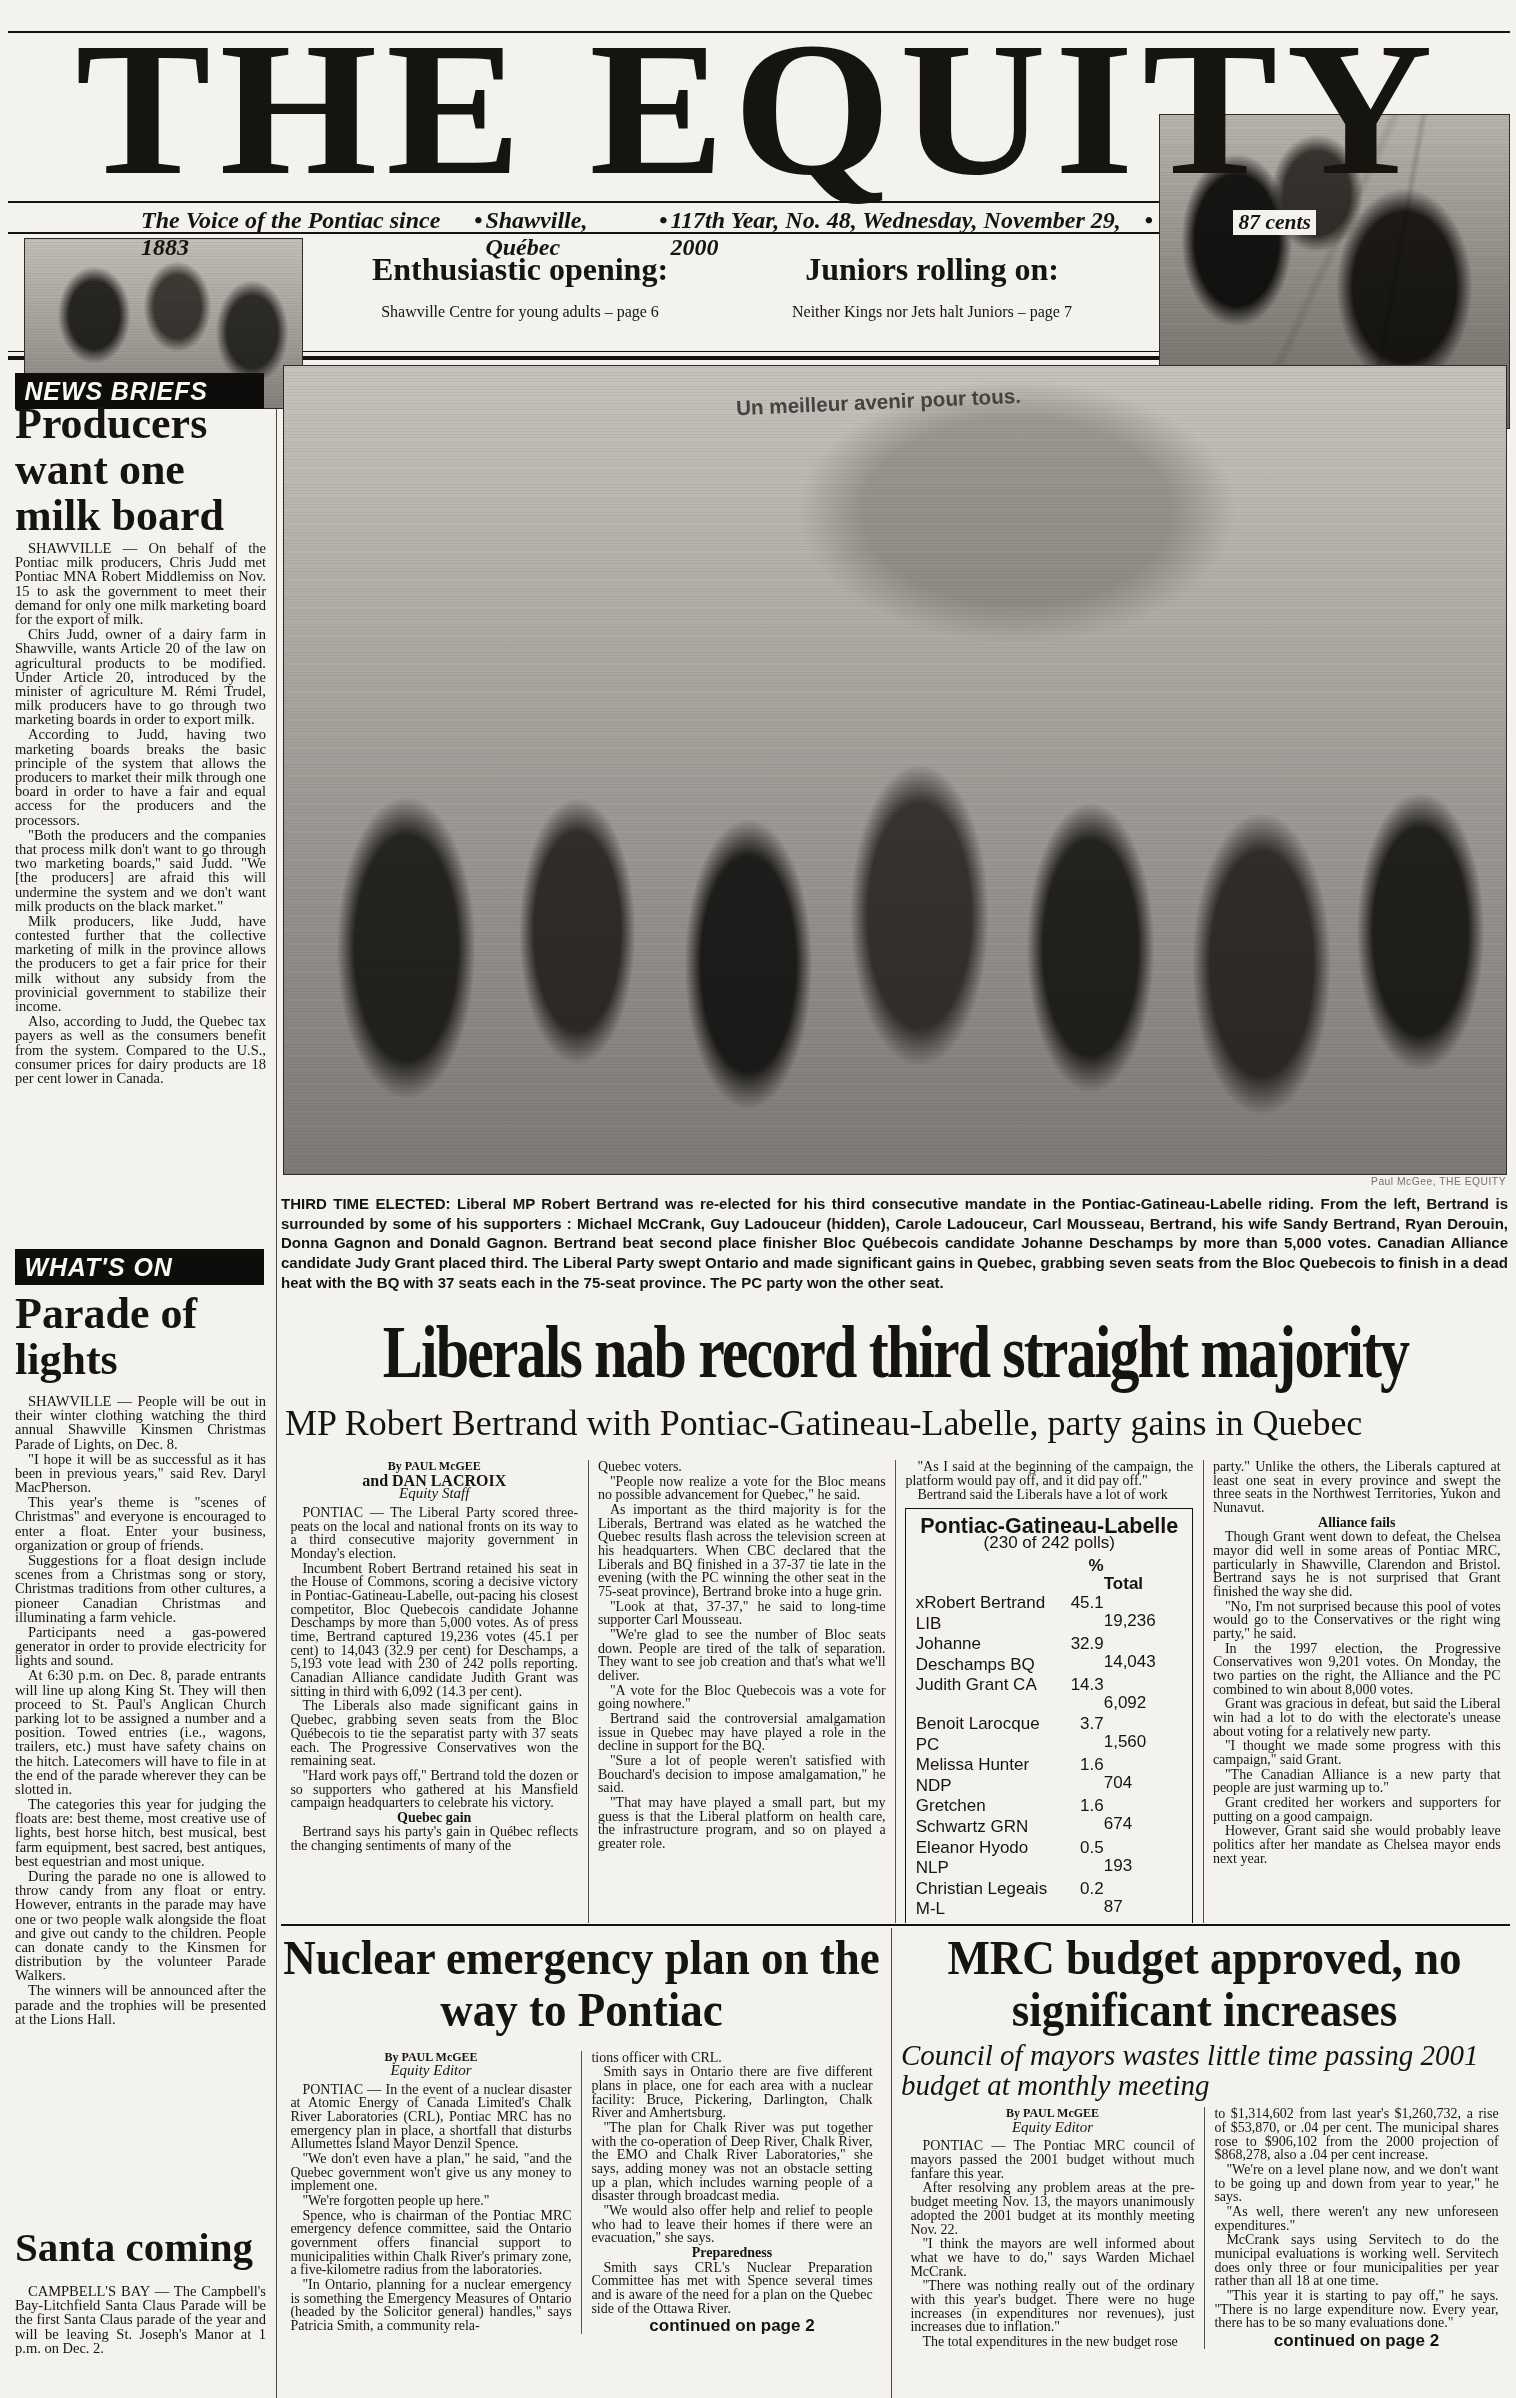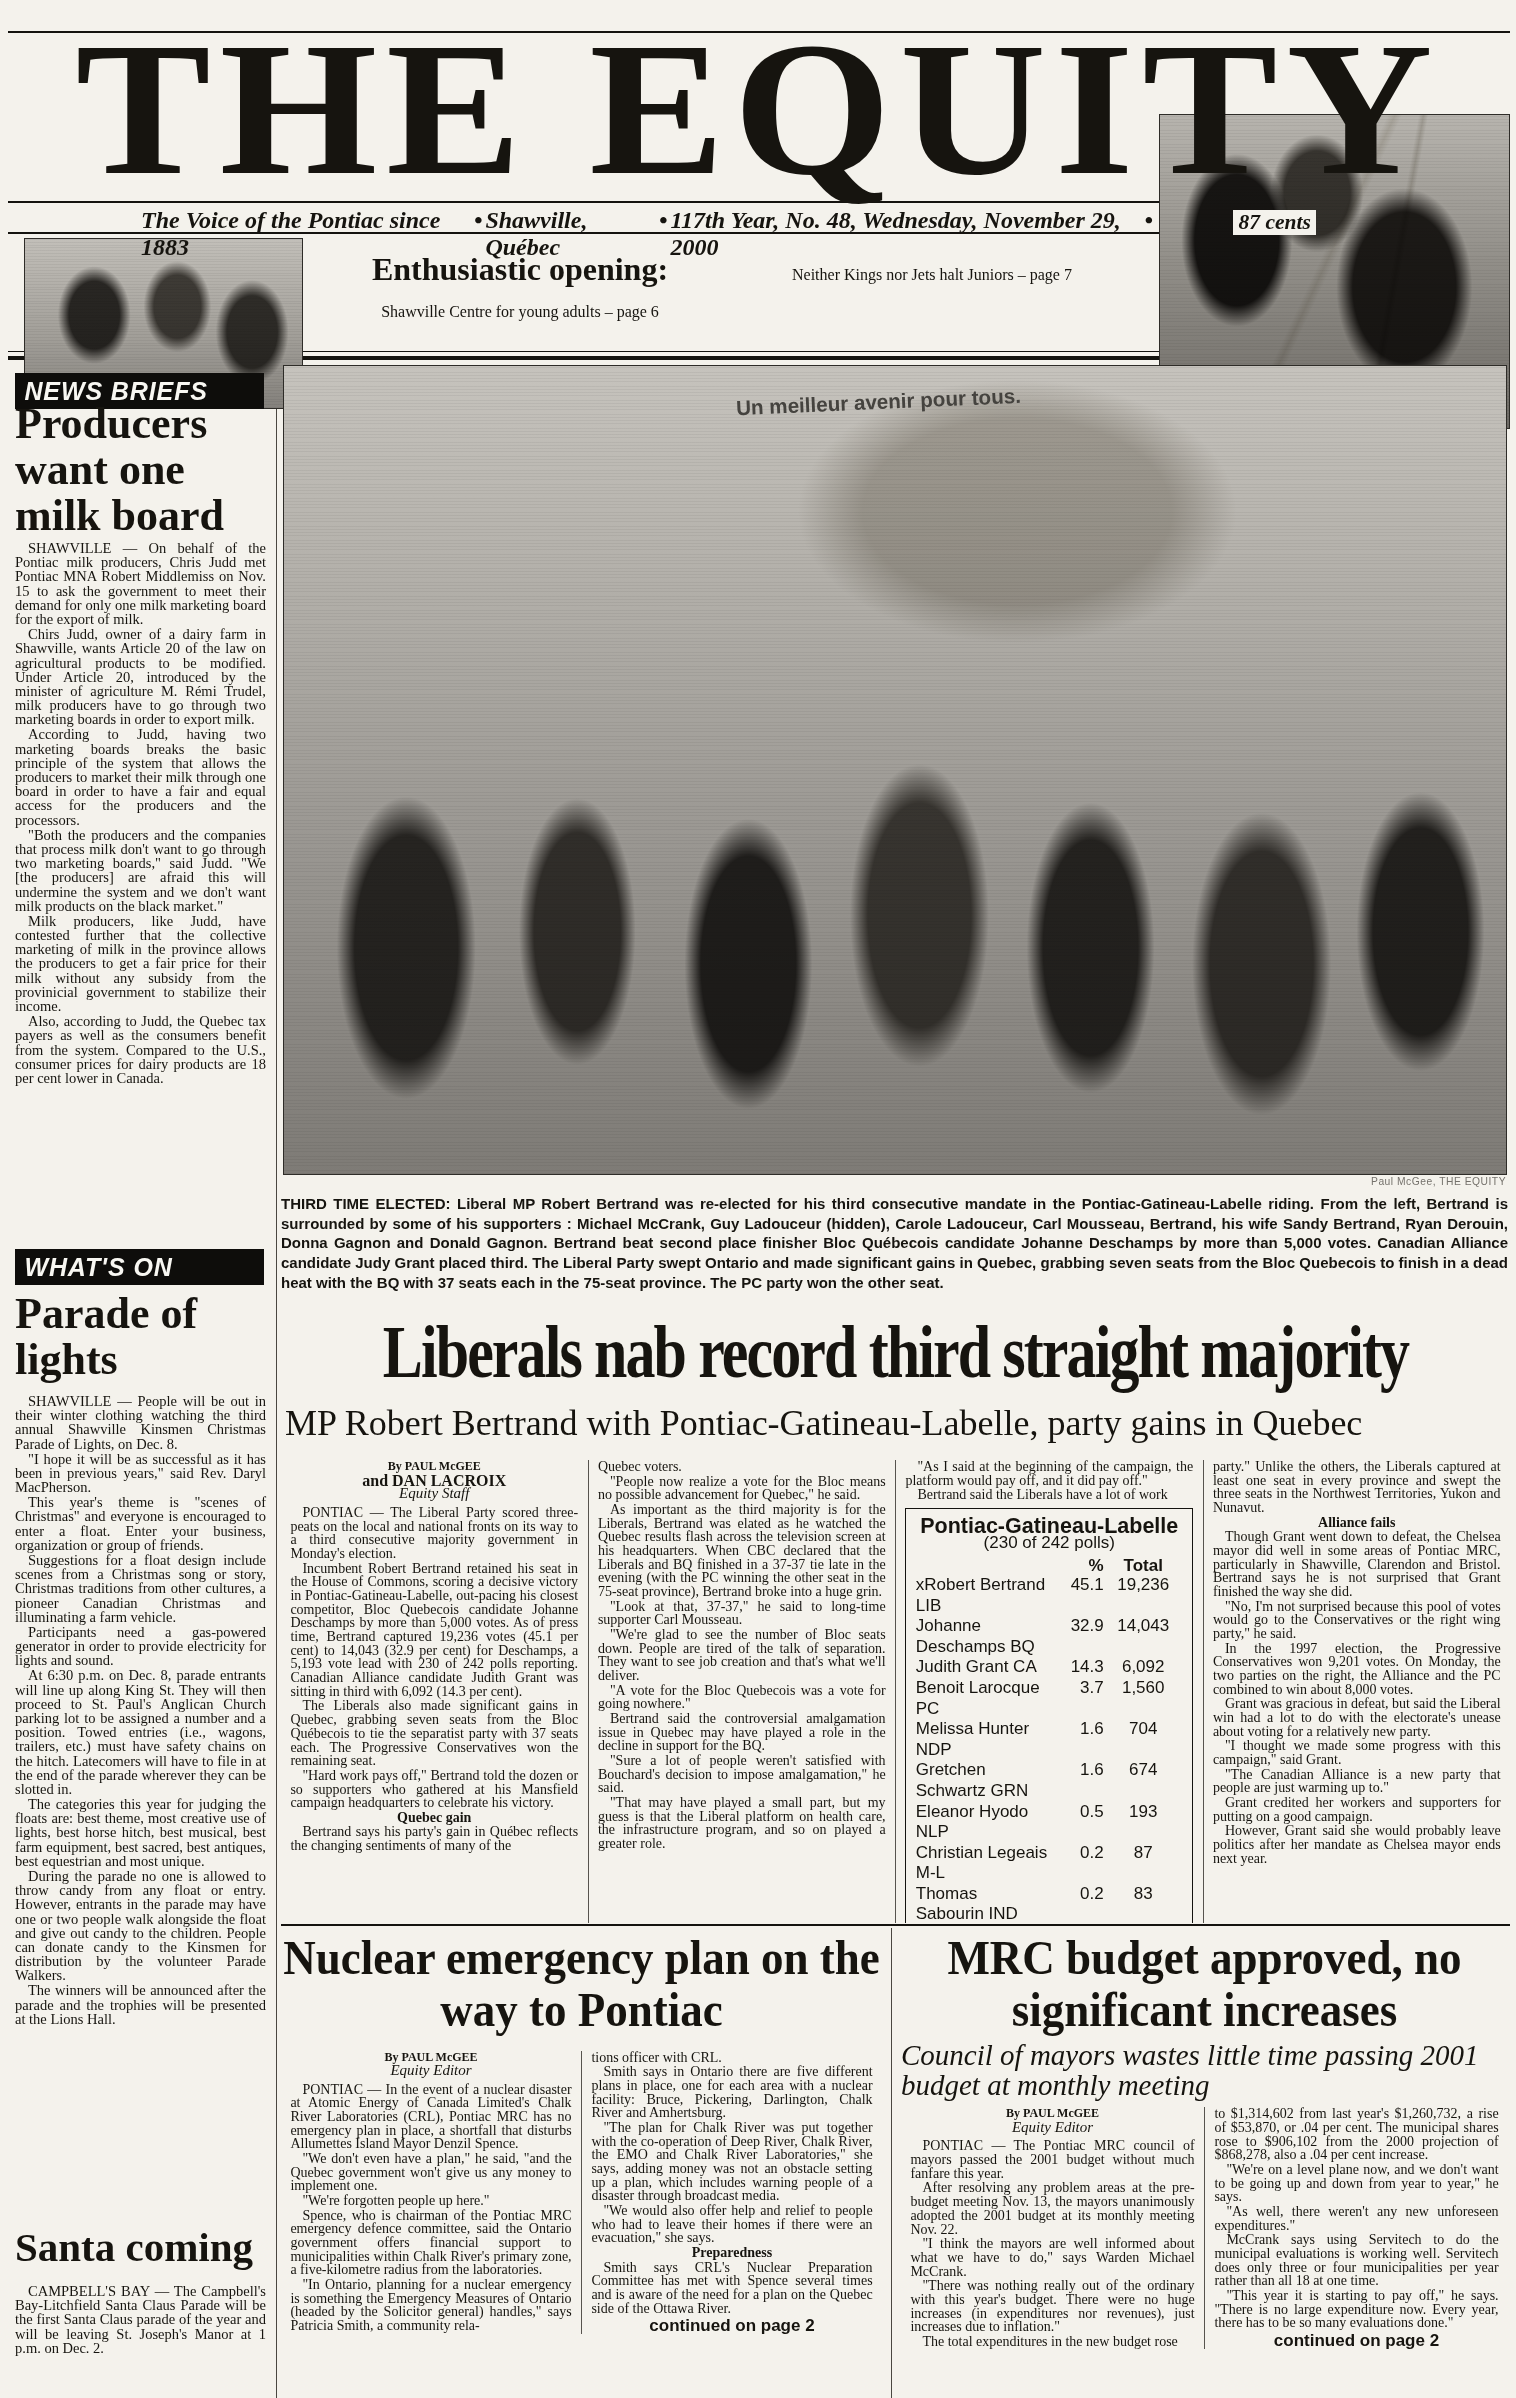--- a/index.html
+++ b/index.html
@@ -96,21 +96,21 @@
 
   
   #election-table{border:1.9px solid #14130f;margin:5.6px 0 3.7px 0;padding:11.2px 9.4px 9.4px 9.4px;
     font-family:"Liberation Sans",sans-serif;}
   #election-table .t-title{text-align:center;font-weight:bold;font-size:21.5px;}
   #election-table .t-sub{text-align:center;font-size:17px;margin-top:2.8px;}
   .t-hdr{display:flex;font-weight:bold;font-size:17px;margin:9.4px 0 1.9px 0;}
   .t-row{display:flex;font-size:17px;line-height:20.6px;}
   .t-name{flex:1;text-align:left;}
   .t-pct{width:54px;text-align:right;}
-  .t-total{width:79px;text-align:center;}
+  .t-total{width:79px;text-align:left;margin-top:18px;}
 
   
   .sec-head{font-weight:bold;font-size:45px;line-height:1.05;text-align:center;
     transform:scale(1.0,1.1);transform-origin:center top;}
   #nuclear{position:absolute;left:281px;top:1932px;width:601px;}
   #mrc{position:absolute;left:901px;top:1932px;width:607px;}
   #mrc .deck{font-style:italic;font-size:29px;line-height:1.04;margin-top:13px;}
   .bcols{display:flex;margin-top:11.2px;}
   .bcol{flex:1;padding:0 9.4px;box-sizing:border-box;}
   .bcol + .bcol{border-left:0.9px solid #57544e;}
@@ -141,20 +141,21 @@
   <div id="hockey-photo" class="photo">
       <div class="grain"></div>
     </div>
 
   <div id="teasers">
     <div class="teaser">
       <div class="teaser-title">Enthusiastic opening:</div>
       <div class="teaser-sub">Shawville Centre for young adults – page 6</div>
     </div>
     <div class="teaser">
+      <div class="teaser-title">Juniors rolling on:</div>
       <div class="teaser-sub">Neither Kings nor Jets halt Juniors – page 7</div>
     </div>
   </div>
   <div class="hrule" style="left:7.5px;top:351px;width:1502px;height:0.9px;"></div>
   <div class="hrule" style="left:7.5px;top:356px;width:1502px;height:3.7px;"></div>
 
   <div class="vrule" style="left:276px;top:369px;height:2029px;"></div>
 
   <div class="banner" style="top:373px;">NEWS BRIEFS</div>
   <div class="side-head" style="top:401px;">Producers want one milk board</div>

